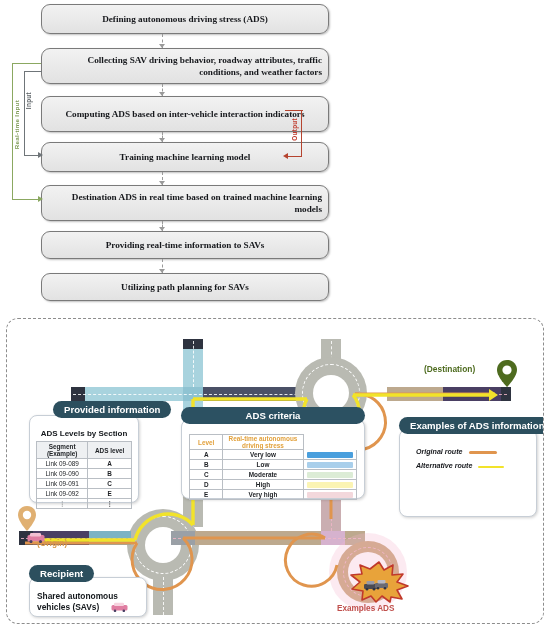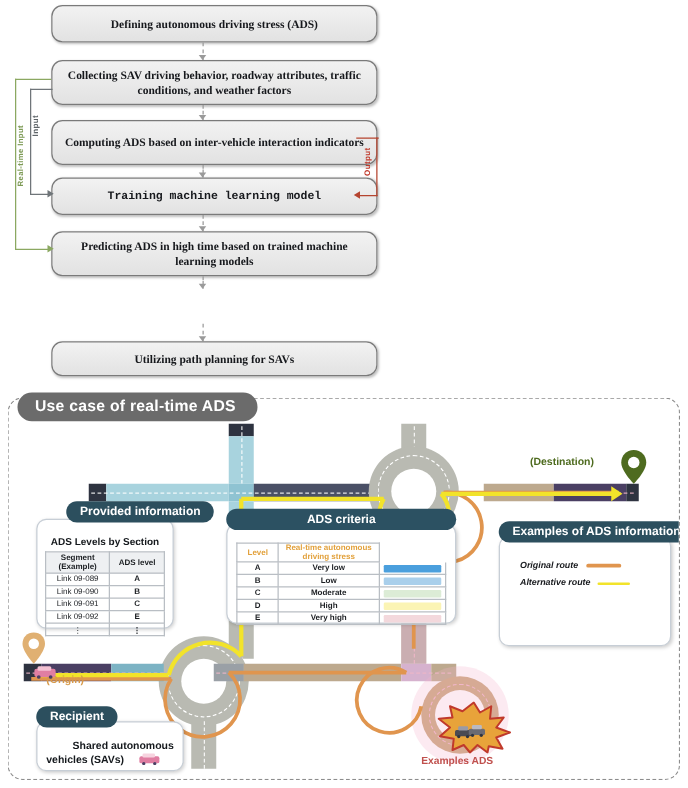--- a/index.html
+++ b/index.html
@@ -2,32 +2,32 @@
 <html><head>
 <meta charset="utf-8">
 <style>
   html,body{margin:0;padding:0;background:#ffffff;}
   body{width:550px;height:630px;overflow:hidden;
        font-family:"Liberation Sans",sans-serif;}
   #root{position:relative;width:550px;height:630px;}
 
   
   #flow{position:absolute;left:0;top:0;width:550px;height:308px;}
-  .fbox{position:absolute;left:41px;width:261px;
+  .fbox{position:absolute;left:41px;width:288px;
         background:linear-gradient(180deg,#f2f2f2 0%,#e2e2e2 100%);
         border:1px solid #7a7a7a;border-radius:9px;
         box-shadow:1px 1px 2px rgba(0,0,0,.25);
         display:flex;align-items:center;justify-content:center;
-        text-align:center;font-family:"Liberation Serif",serif;
+        text-align:right;font-family:"Liberation Serif",serif;
         font-weight:bold;font-size:9.2px;color:#16181c;line-height:1.35;
         padding:0 6px;box-sizing:border-box;}
   .fb1{top:4px;height:30px;}
   .fb2{top:48px;height:36px;}
   .fb3{top:96px;height:36px;}
-  .fb4{top:142px;height:30px;font-family:Liberation Mono, monospace;}
+  .fb4{top:142px;height:30px;}
   .fb5{top:185px;height:36px;}
   .fb6{top:231px;height:28px;}
   .fb7{top:273px;height:28px;}
 
   .vconn{position:absolute;left:162px;width:0;
          border-left:1.4px dashed #9a9a9a;}
   .vc1{top:34px;height:14px;}
   .vc2{top:84px;height:12px;}
   .vc3{top:132px;height:10px;}
   .vc4{top:172px;height:13px;}
@@ -115,24 +115,25 @@
     <div class="varrow" style="top:92px"></div>
 
     <div class="fbox fb3">Computing ADS based on inter-vehicle interaction indicators</div>
     <div class="vconn vc3"></div>
     <div class="varrow" style="top:138px"></div>
 
     <div class="fbox fb4">Training machine learning model</div>
     <div class="vconn vc4"></div>
     <div class="varrow" style="top:181px"></div>
 
-    <div class="fbox fb5">Predicting ADS in high time based on trained machine learning models</div>
+    <div class="fbox fb5">Destination ADS in real time based on trained machine learning models</div>
     <div class="vconn vc5"></div>
     <div class="varrow" style="top:227px"></div>
 
+    <div class="fbox fb6">Providing real-time information to SAVs</div>
     <div class="vconn vc6"></div>
     <div class="varrow" style="top:269px"></div>
 
     <div class="fbox fb7">Utilizing path planning for SAVs</div>
 
     <div class="gline" style="left:12px;top:63px;width:29px;height:1.3px;"></div>
     <div class="gline" style="left:12px;top:63px;width:1.3px;height:137px;"></div>
     <div class="gline" style="left:12px;top:199px;width:28px;height:1.3px;"></div>
     <div class="ar-r" style="left:38px;top:196px;border-left:5px solid #8ba861;"></div>
     <div class="glab" style="left:13px;top:100px;">Real-time Input</div>
@@ -143,21 +144,20 @@
     <div class="ar-r" style="left:38px;top:152px;border-left:5px solid #6f7579;"></div>
     <div class="klab" style="left:25px;top:92px;">Input</div>
 
     <div class="rline" style="left:285px;top:110px;width:18px;height:1.2px;"></div>
     <div class="rline" style="left:301px;top:110px;width:1.2px;height:47px;"></div>
     <div class="rline" style="left:288px;top:156px;width:14px;height:1.2px;"></div>
     <div class="ar-r" style="left:283px;top:153px;border-right:5px solid #b5442f;"></div>
     <div class="rlab" style="left:291px;top:118px;">Output</div>
   </div>
 
-  <div id="banner">Use case of real-time ADS</div>
 
   <div id="panel">
     <div class="map">
 
       <div class="road" style="left:176px;top:20px;width:20px;height:10px;background:#2e3340;"></div>
       <div class="road" style="left:176px;top:30px;width:20px;height:38px;background:#a8d3de;"></div>
       <div class="ctr-dash-v" style="left:186px;top:22px;height:46px;"></div>
 
       <div class="road" style="left:64px;top:68px;width:14px;height:14px;background:#2e3340;"></div>
       <div class="road" style="left:78px;top:68px;width:98px;height:14px;background:#a8d3de;"></div>
@@ -374,21 +374,21 @@
 
         <div class="legend-row" style="margin:5px 0 0 8px;">
           <span class="ex-item">Alternative route</span>
           <span class="arrow-line" style="width:26px;background:#f2e32a;"></span>
         </div>
       </div>
 
       <div class="cardhdr" style="left:22px;top:246px;">Recipient</div>
       <div class="card" style="left:22px;top:258px;width:118px;height:40px;
            padding:13px 7px 4px 7px;box-sizing:border-box;">
-        <div style="font-size:8.4px;font-weight:bold;color:#14181c;line-height:1.3;text-align:right;">
+        <div style="font-size:8.4px;font-weight:bold;color:#14181c;line-height:1.3;">
           <div>Shared autonomous</div>
           <div style="display:flex;align-items:center;gap:12px;">
             <span>vehicles (SAVs)</span>
             <svg width="17" height="10">
               <rect x="0.5" y="3" width="16" height="5.6" rx="1.5" fill="#e07ea2"></rect>
               <rect x="3" y="0.8" width="10" height="3.2" rx="1.1" fill="#f7d3df"></rect>
               <circle cx="4" cy="8.8" r="1.3" fill="#4a3f63"></circle>
               <circle cx="12.8" cy="8.8" r="1.3" fill="#4a3f63"></circle>
             </svg>
           </div>

